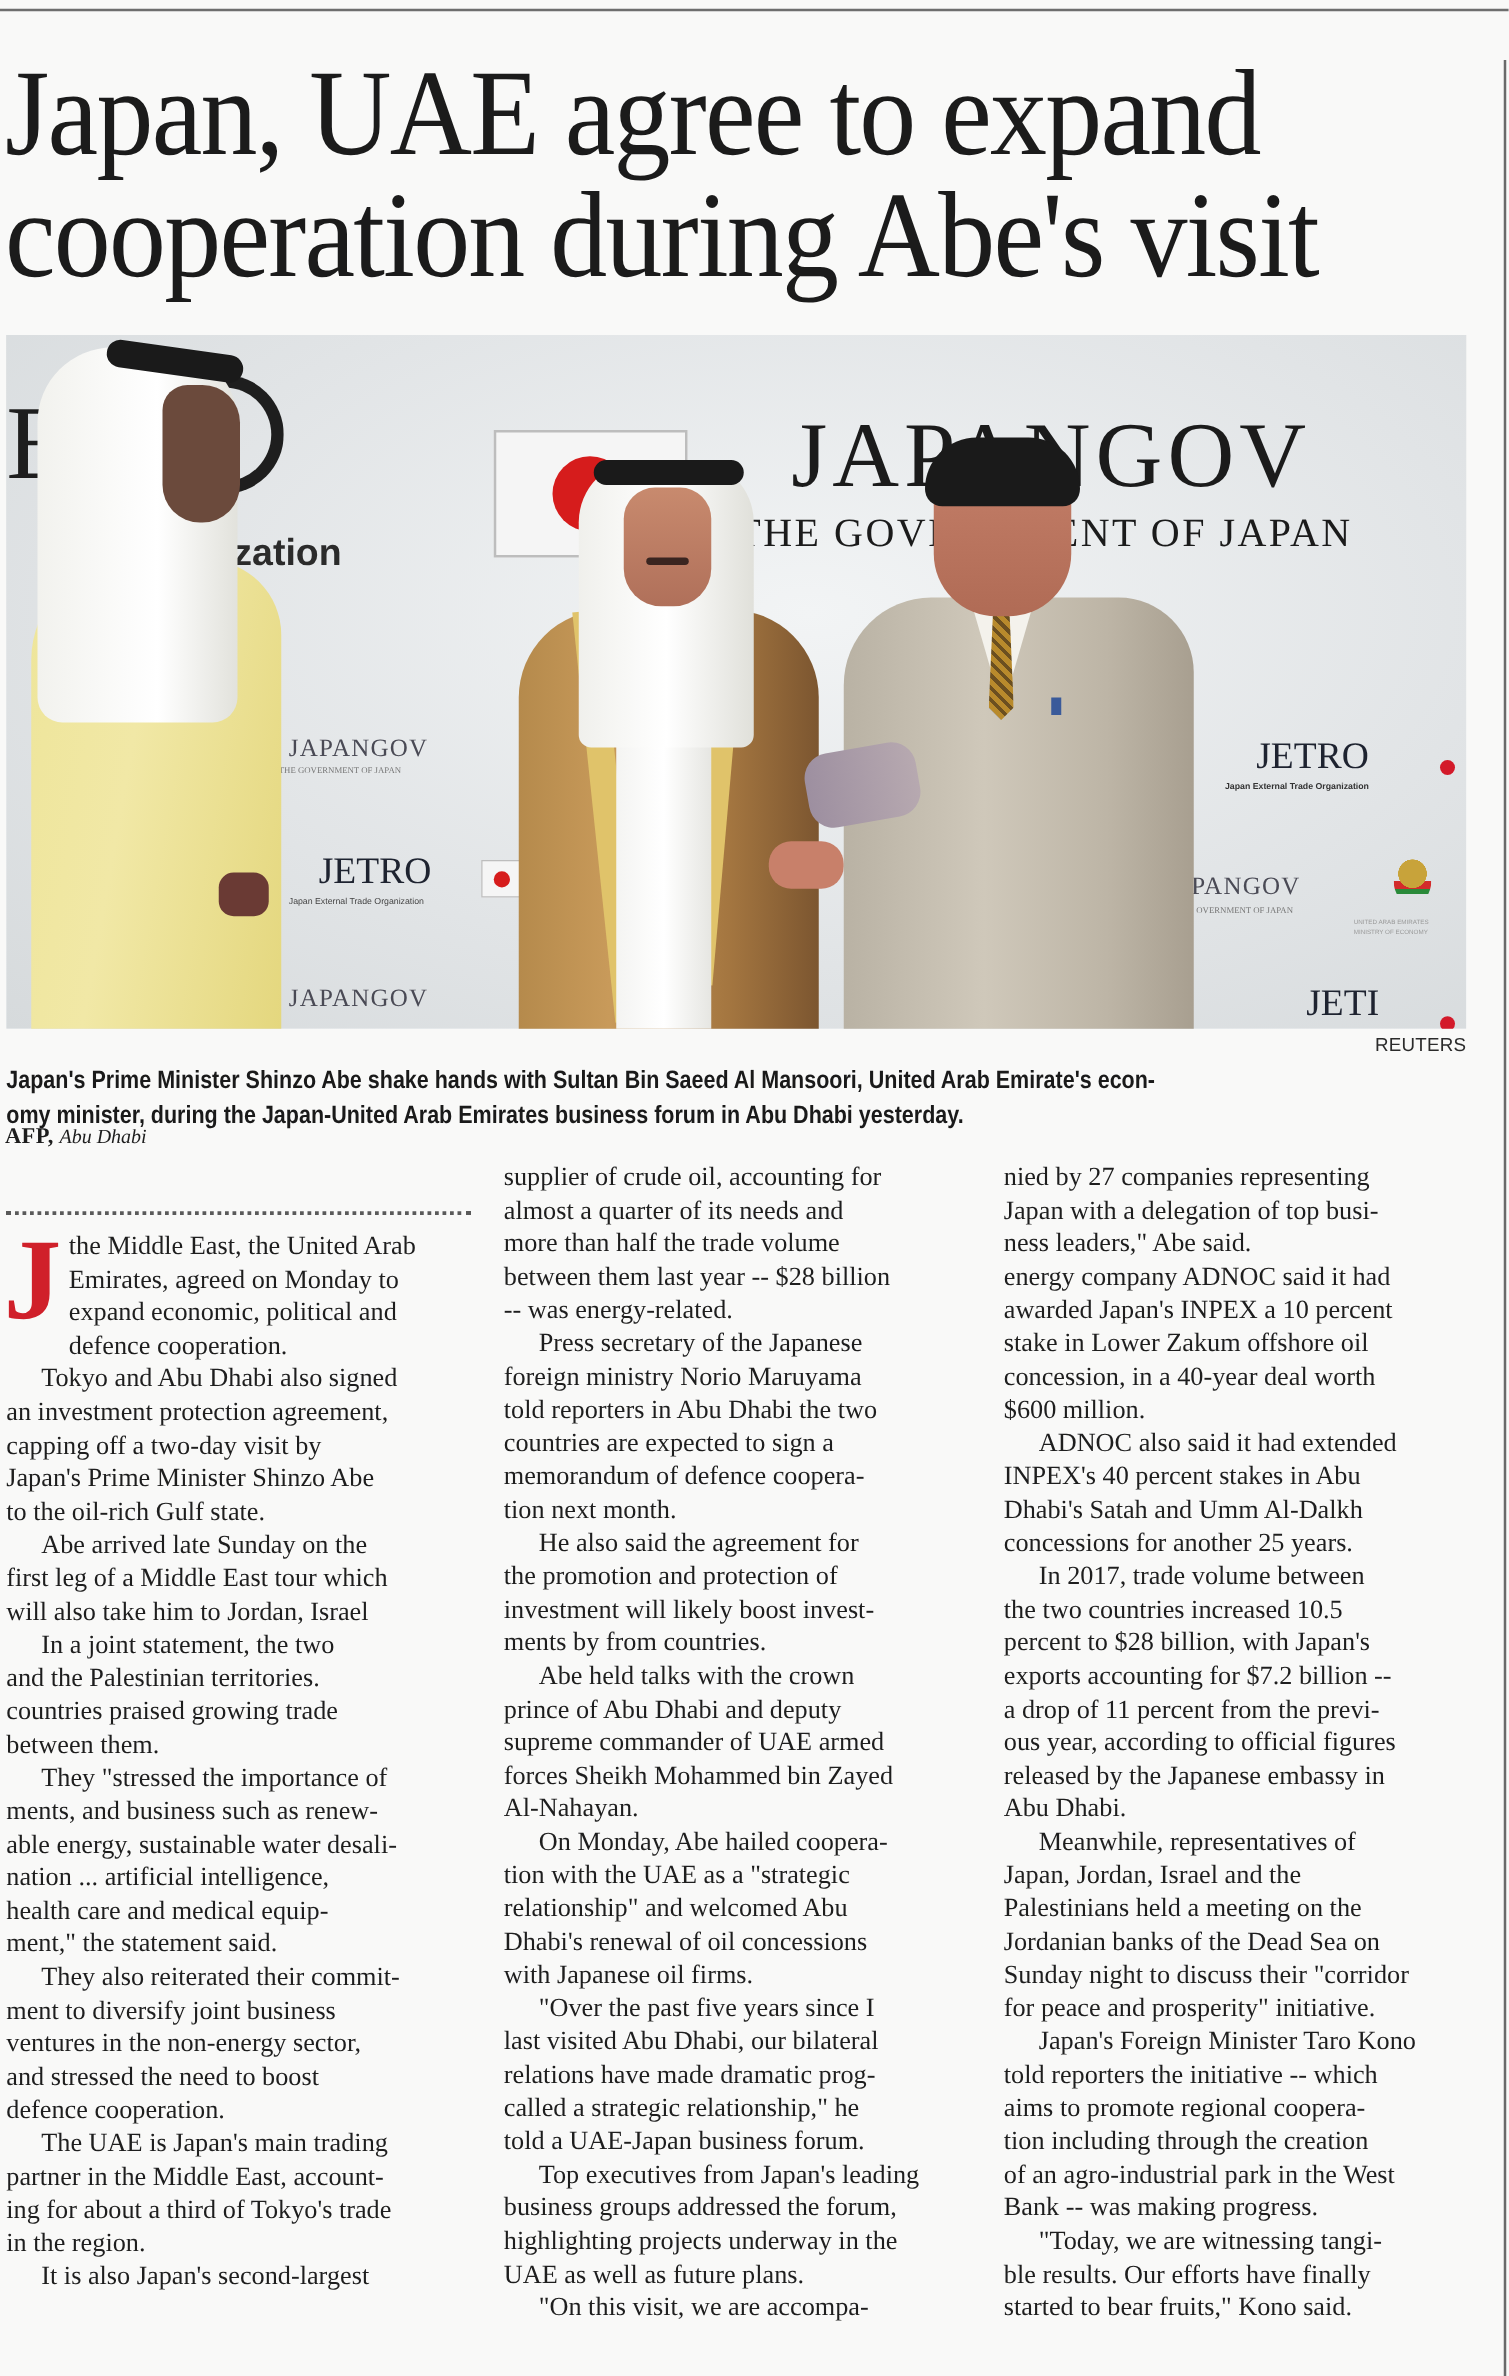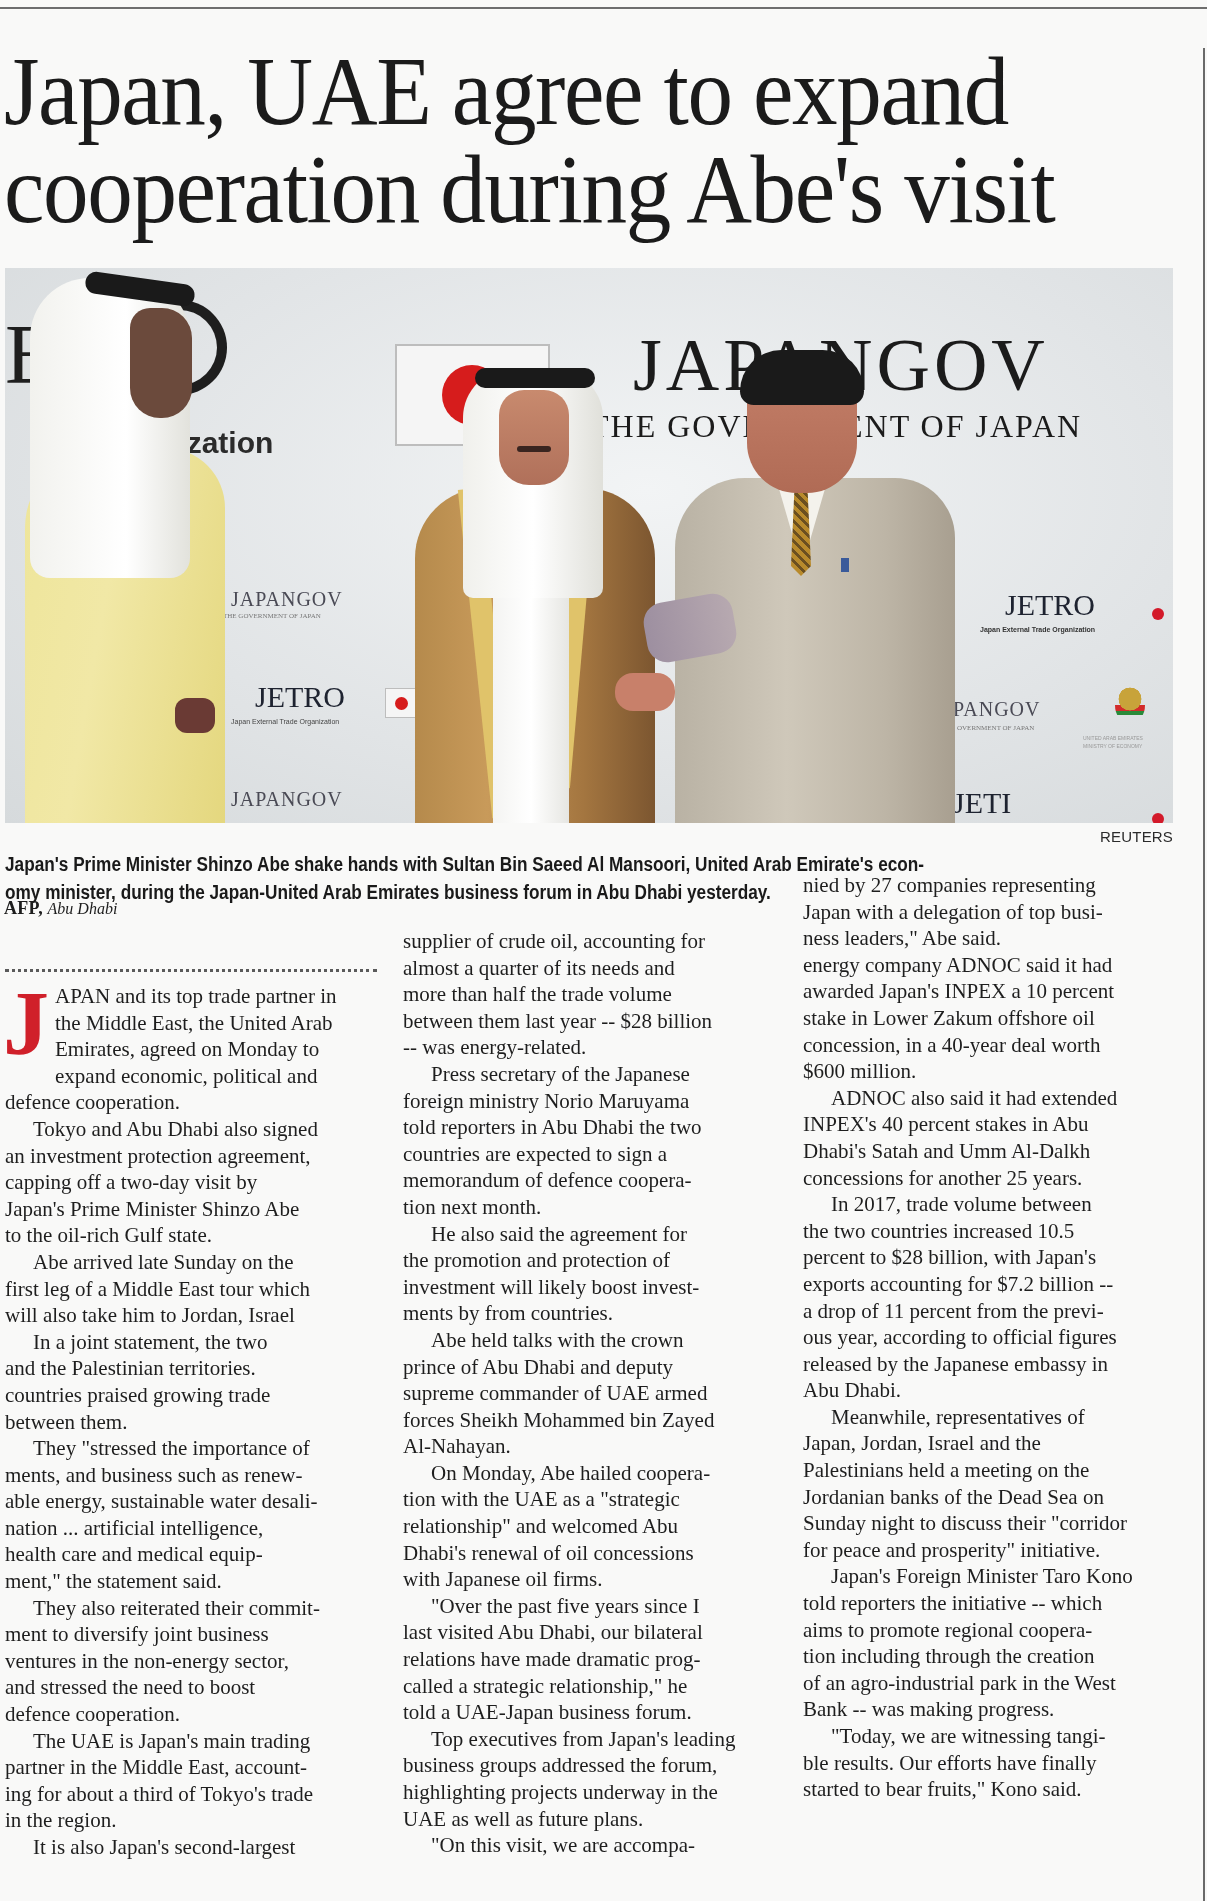--- a/index.html
+++ b/index.html
@@ -26,21 +26,21 @@
   .caption { position: absolute; left: 5px; top: 850px; width: 1175px; font-family: "Liberation Sans", sans-serif; font-weight: bold; font-size: 20px; line-height: 28px; color: #1a1a1a; transform: scaleX(0.86); transform-origin: left top; width: 1370px; }
 
   .byline { position: absolute; left: 4px; top: 898px; font-size: 18px; color: #1d1d1d; }
   .byline .agency { font-weight: bold; font-variant: small-caps; letter-spacing: 0.3px; }
   .byline .place { font-style: italic; font-size: 16px; }
   .dots { position: absolute; left: 5px; top: 969px; width: 372px; border-top: 3px dotted #5a5a5a; }
 
   .col { position: absolute; top: 0; font-size: 21px; line-height: 26.6px; color: #1e1e1e; }
   .col1 { left: 5px; top: 983px; width: 378px; }
   .col2 { left: 403px; top: 928px; width: 380px; }
-  .col3 { left: 803px; top: 872px; width: 380px; }
+  .col3 { left: 803px; top: 928px; width: 380px; }
 
   .dropcap { float: left; font-size: 92px; line-height: 72px; color: #d0202a; margin: 4px 6px 0 -2px; height: 78px; font-weight: bold; font-family: "Liberation Serif", serif; }
   .col .line { display: block; white-space: nowrap; }
   .col .ind { padding-left: 28px; }
 </style>
 </head>
 <body>
 
 <div class="top-rule"></div>
 <div class="right-rule"></div>
@@ -75,21 +75,21 @@
 
   <div class="bd-text" style="left:1000px;top:320px;font-size:30px;color:#1e2330;">JETRO</div>
   <div class="bd-text bd-sans" style="left:975px;top:358px;font-size:7px;font-weight:bold;color:#333;">Japan External Trade Organization</div>
   <div class="bd-text" style="left:948px;top:430px;font-size:20px;letter-spacing:1px;color:#4a4a55;">PANGOV</div>
   <div class="bd-text" style="left:952px;top:456px;font-size:7px;color:#777;">OVERNMENT OF JAPAN</div>
   <div class="bd-text bd-sans" style="left:1078px;top:466px;font-size:5px;color:#999;line-height:8px;">
     <div>UNITED ARAB EMIRATES</div>
     <div>MINISTRY OF ECONOMY</div>
   </div>
   <div style="position:absolute;left:1110px;top:415px;width:30px;height:40px;background:radial-gradient(circle at 50% 40%,#c8a33a 0 40%, transparent 41%), linear-gradient(180deg,transparent 55%,#d32b2b 55% 70%,#2a8a3a 70% 80%,transparent 80%);border-radius:30% 30% 45% 45%;"></div>
-  <div class="bd-text" style="left:948px;top:518px;font-size:30px;color:#1e2330;">JETI</div>
+  <div class="bd-text" style="left:1040px;top:518px;font-size:30px;color:#1e2330;">JETI</div>
   <div class="bd-text" style="left:718px;top:522px;font-size:22px;color:#444;">JA</div>
   <div class="small-dot" style="left:1147px;top:340px;width:12px;height:12px;"></div>
   <div class="small-dot" style="left:1147px;top:545px;width:12px;height:12px;"></div>
   <div class="small-dot" style="left:667px;top:357px;width:12px;height:12px;"></div>
 
   <div class="person" style="left:0;top:0;width:230px;height:555px;">
     <div style="position:absolute;left:20px;top:180px;width:200px;height:380px;background:linear-gradient(100deg,#eee59a 0%,#f1e8a6 40%,#e4d77e 100%);border-radius:80px 60px 0 0;"></div>
     <div style="position:absolute;left:25px;top:10px;width:160px;height:300px;background:linear-gradient(90deg,#f2f2ee,#ffffff 60%,#e2e2dc);border-radius:60px 60px 20px 20px;"></div>
     <div style="position:absolute;left:80px;top:10px;width:110px;height:22px;background:#1a1a1a;border-radius:12px;transform:rotate(8deg);"></div>
     <div style="position:absolute;left:125px;top:40px;width:62px;height:110px;background:#6b4a3c;border-radius:20px 30px 30px 30px;"></div>
@@ -129,21 +129,20 @@
 
 <div class="byline">
   <span class="agency">AFP,</span>
   <span class="place">Abu Dhabi</span>
 </div>
 <div class="dots"></div>
 
 <div class="col col1">
   <span class="dropcap">J</span>
   <div>
-      <span class="line">APAN and its top trade partner in</span>
       <span class="line">the Middle East, the United Arab</span>
       <span class="line">Emirates, agreed on Monday to</span>
       <span class="line">expand economic, political and</span>
       <span class="line">defence cooperation.</span>
       <span class="line ind">Tokyo and Abu Dhabi also signed</span>
       <span class="line">an investment protection agreement,</span>
       <span class="line">capping off a two-day visit by</span>
       <span class="line">Japan's Prime Minister Shinzo Abe</span>
       <span class="line">to the oil-rich Gulf state.</span>
       <span class="line ind">Abe arrived late Sunday on the</span>

